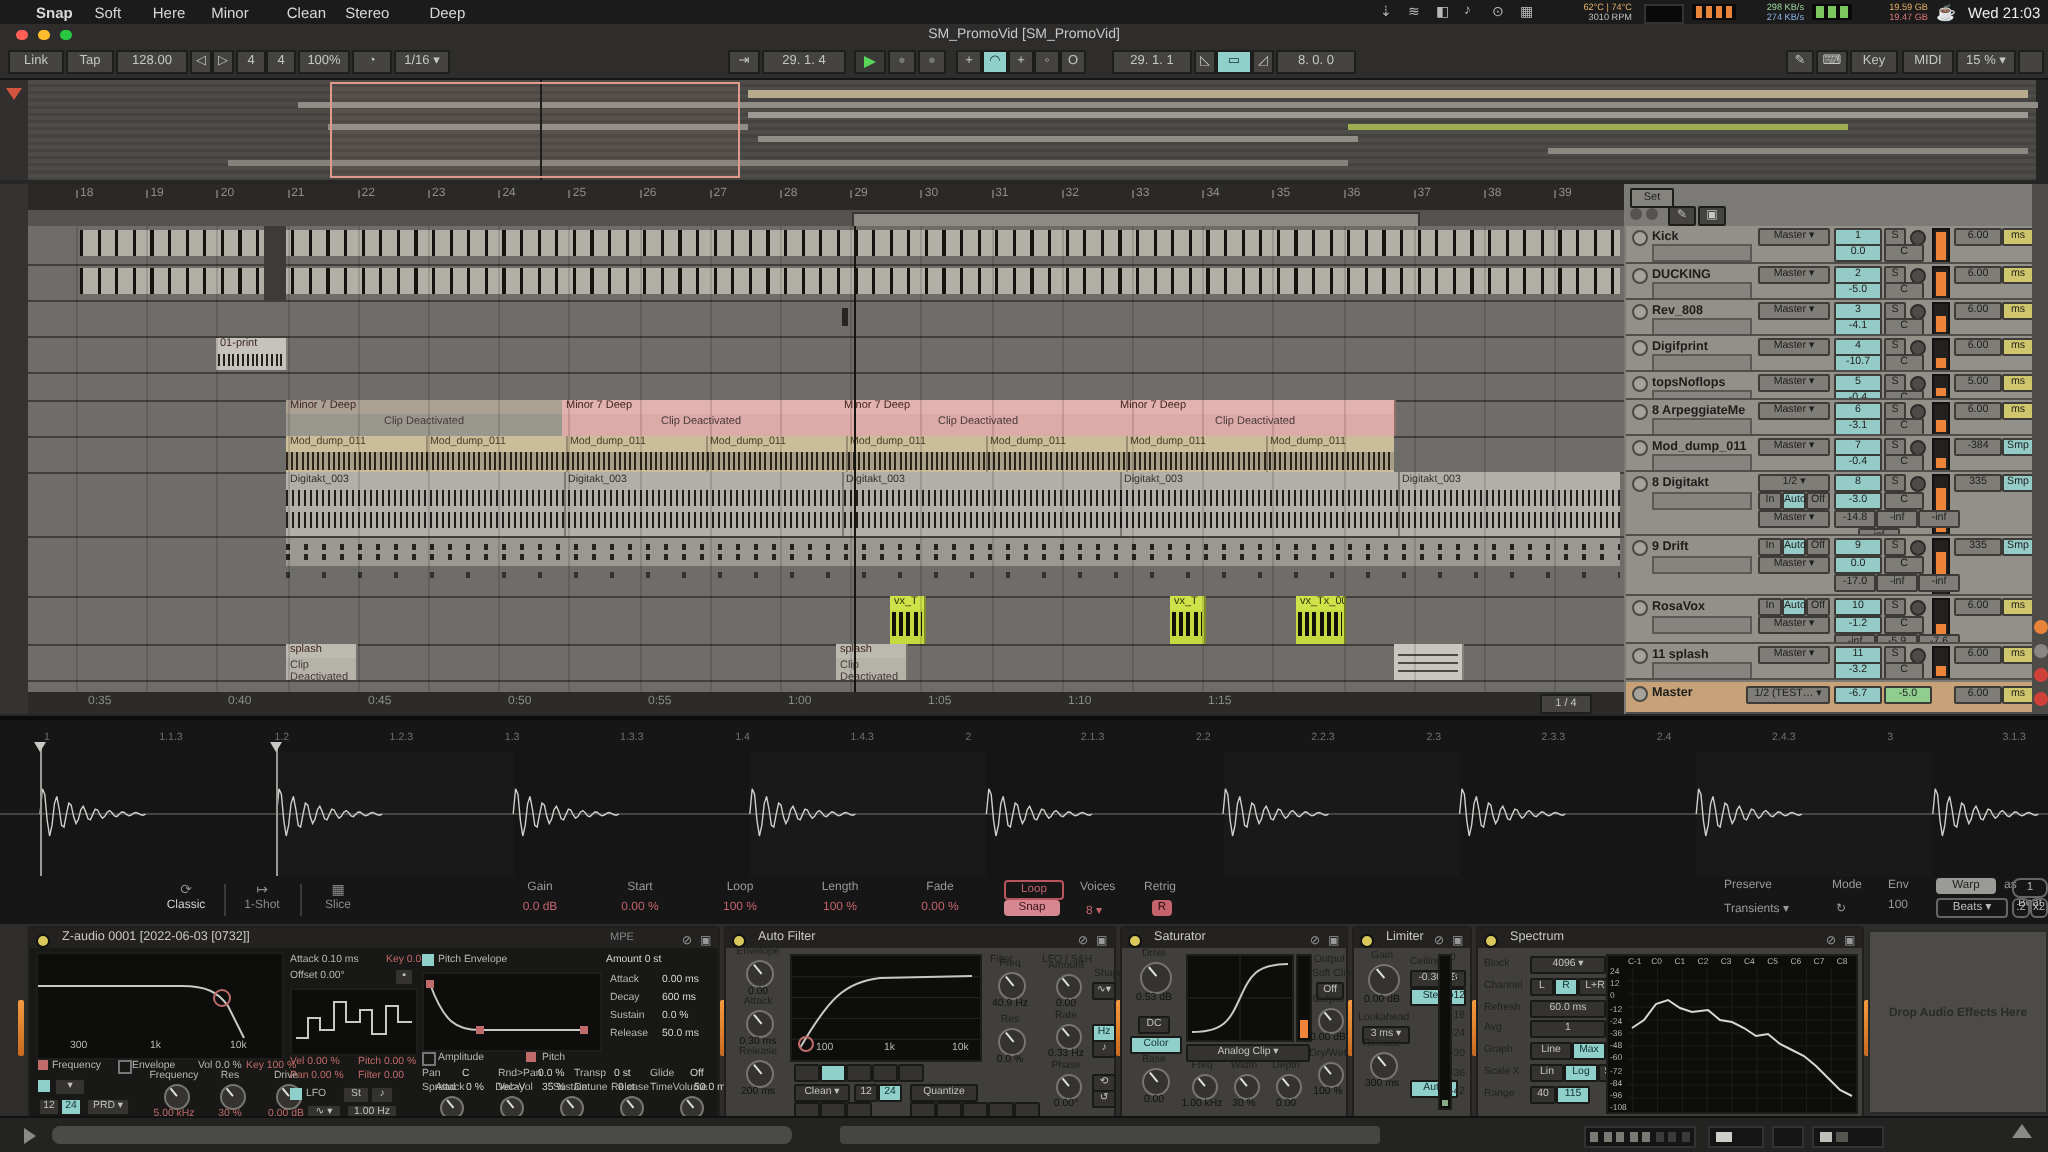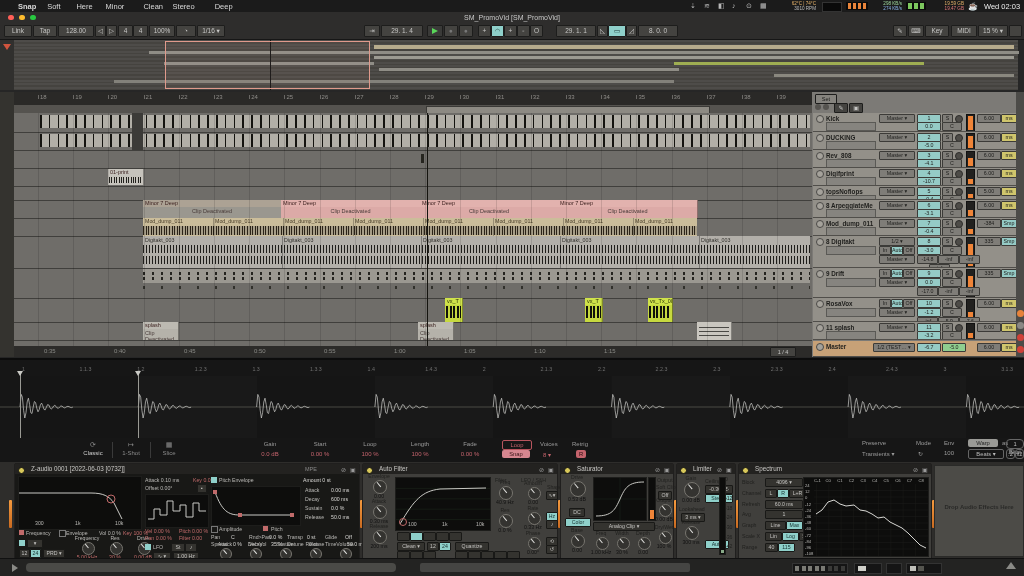--- a/index.html
+++ b/index.html
@@ -103,21 +103,21 @@
       <div class="mtiny" style="left: 872px; width: 30px;">298 KB/s</div>
       <div class="mtiny" style="left: 872px; top: 6px; width: 30px; color: rgb(138, 180, 232);">274 KB/s</div>
       <div class="abs" style="left: 906px; top: 2px; width: 20px; height: 8px; background: rgb(10, 10, 10);">
         <div class="abs" style="left: 2px; top: 1px; width: 4px; height: 6px; background: rgb(124, 198, 94);"></div>
         <div class="abs" style="left: 8px; top: 1px; width: 4px; height: 6px; background: rgb(124, 198, 94);"></div>
         <div class="abs" style="left: 14px; top: 1px; width: 4px; height: 6px; background: rgb(124, 198, 94);"></div>
       </div>
       <div class="mtiny" style="left: 930px; width: 34px; color: rgb(230, 179, 106);">19.59 GB</div>
       <div class="mtiny" style="left: 930px; top: 6px; width: 34px; color: rgb(224, 122, 122);">19.47 GB</div>
       <div class="micon" style="left: 968px; font-size: 8px;">☕</div>
-      <div class="mitem" style="left: 984px; color: rgb(238, 238, 238);">Wed 02:03</div>
+      <div class="mitem" style="left: 984px; color: rgb(238, 238, 238);">Wed 21:03</div>
     </div>
   <div id="titlebar">
     <div class="traffic" style="left:8px;background:#ff5f57"></div>
     <div class="traffic" style="left:19px;background:#febc2e"></div>
     <div class="traffic" style="left:30px;background:#28c840"></div>
     <div id="wintitle">SM_PromoVid [SM_PromoVid]</div>
   </div>
   <div id="transport">
       <div class="tbox" style="left: 4px; width: 26px;">Link</div>
       <div class="tbox" style="left: 33px; width: 22px;">Tap</div>

